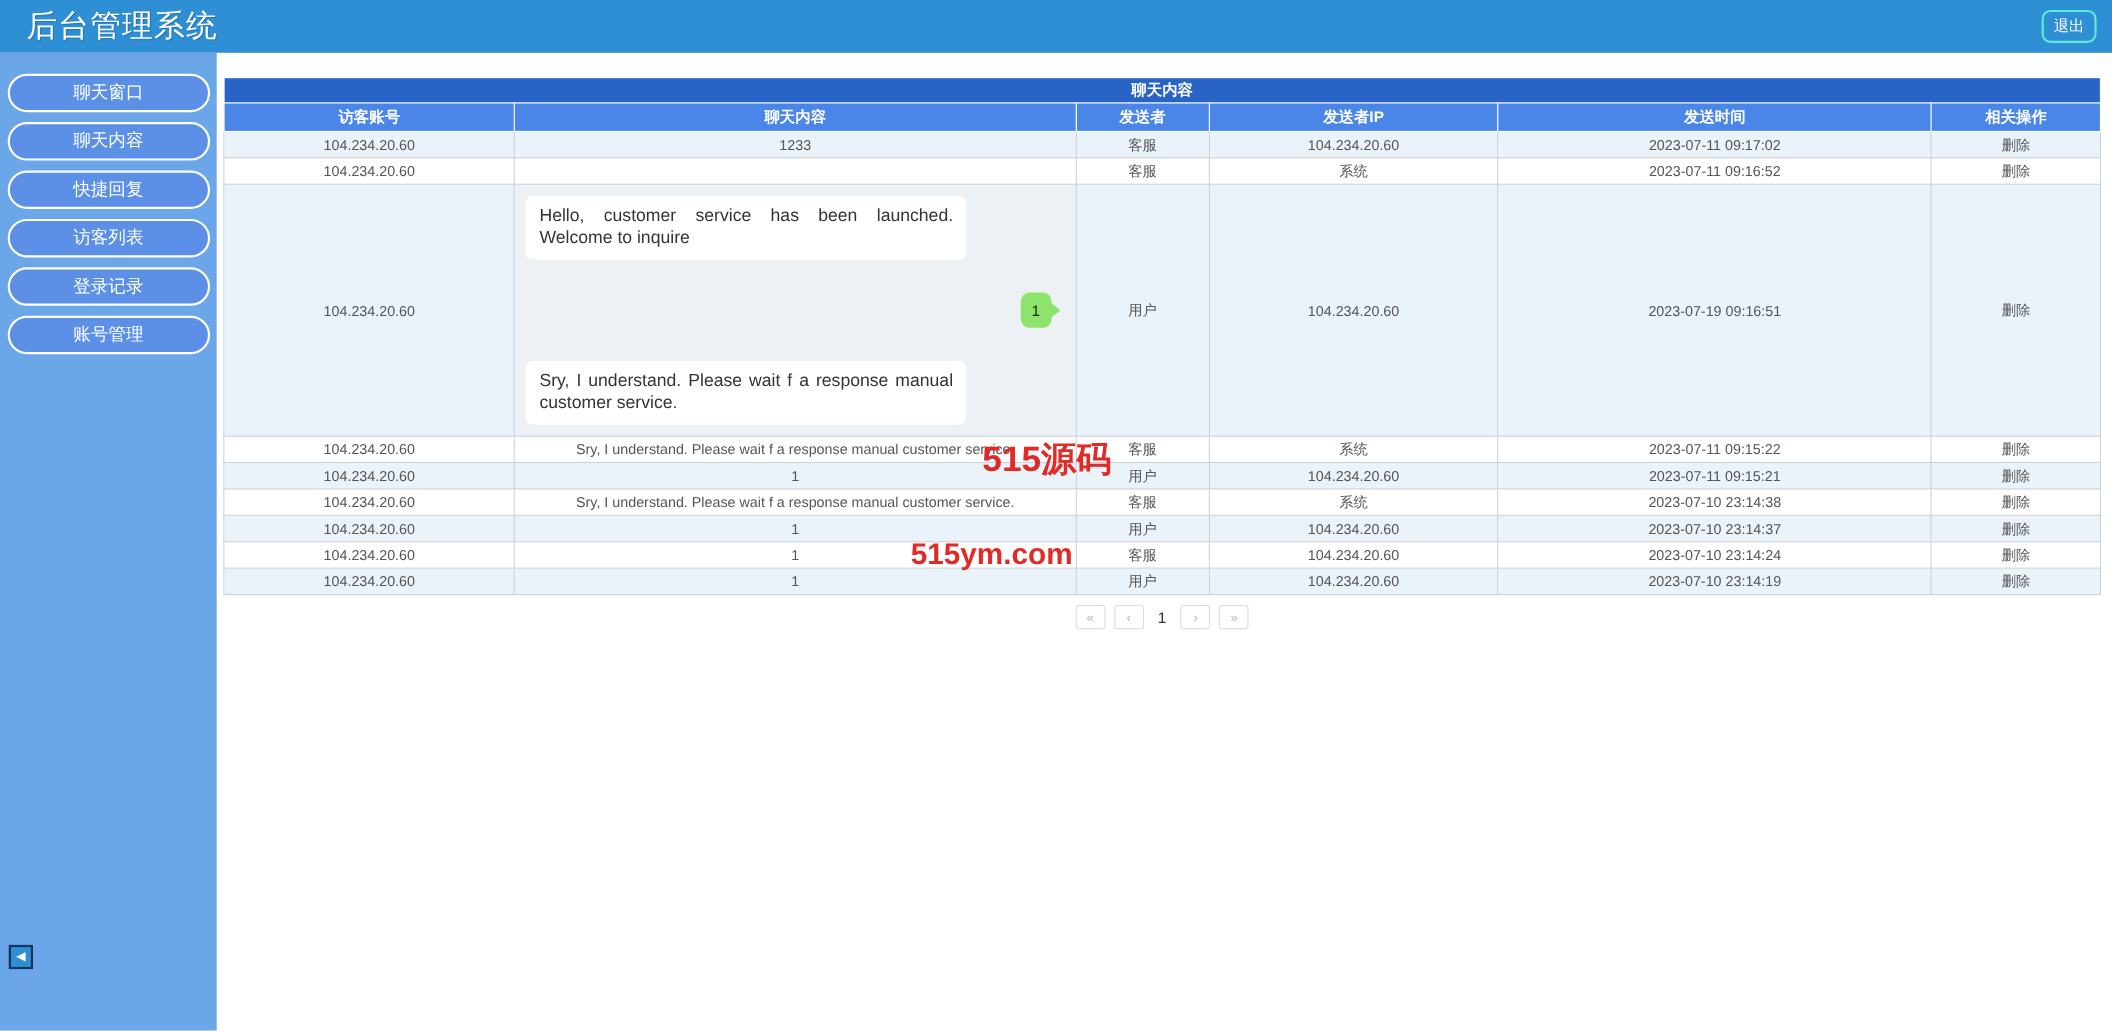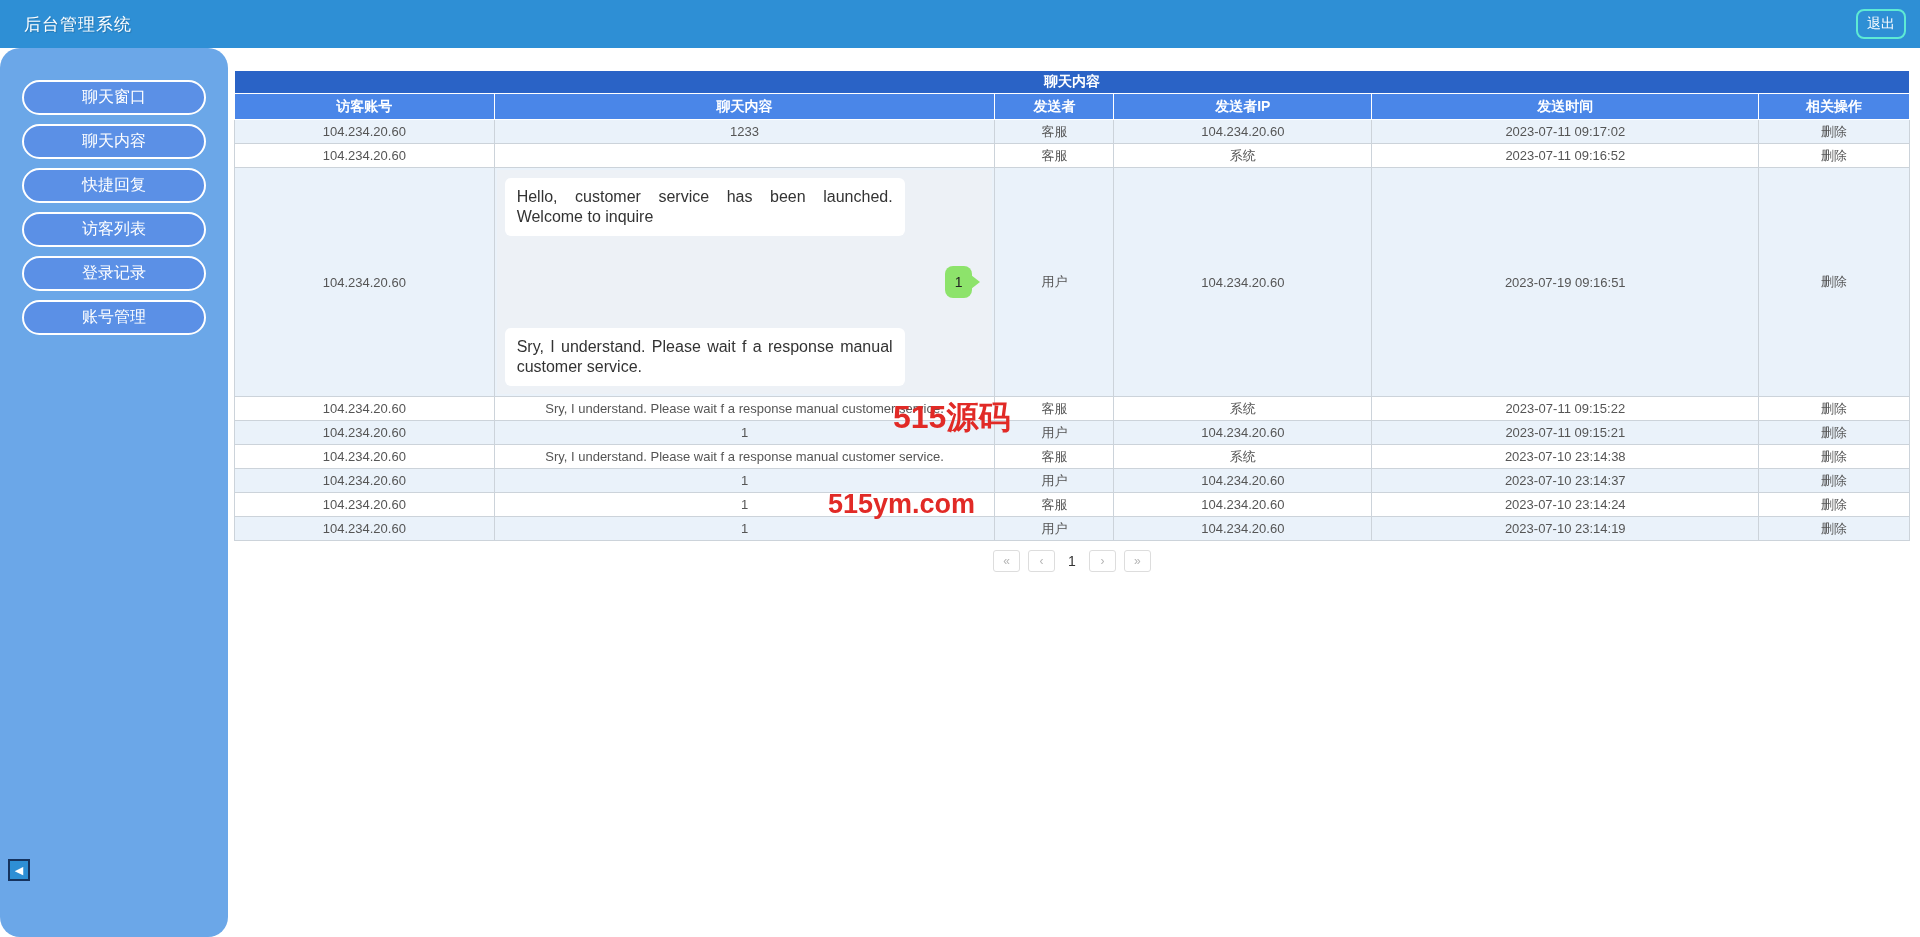--- a/index.html
+++ b/index.html
@@ -7,28 +7,28 @@
   body {
     width:1920px; height:937px; position:relative; overflow:hidden;
     background:#fff; font-family:"Liberation Sans","DejaVu Sans",sans-serif;
   }
   
   .header {
     height:48px; background:var(--header-bg);
     display:flex; align-items:center; justify-content:space-between;
     padding:0 14px 0 24px;
   }
-  .app-title { color:#fff; font-size:17px; letter-spacing:1px; text-shadow:1px 1px 1px rgba(0,0,0,0.18); }
+  .app-title { color:#fff; font-size:28px; letter-spacing:1px; text-shadow:1px 1px 1px rgba(0,0,0,0.18); }
   .logout-btn {
     background:transparent; border:2px solid #5eead4; border-radius:8px;
     color:#fff; font-size:14px; padding:4px 9px; cursor:pointer; font-family:inherit;
   }
   
   .layout { display:flex; height:889px; }
-  .sidebar { width:228px; background:var(--sidebar-bg); position:relative; padding-top:32px; flex:none;border-radius:20px; }
+  .sidebar { width:197px; background:var(--sidebar-bg); position:relative; padding-top:19px; flex:none; }
   .side-btn {
     display:block; width:184px; height:35px; margin:0 auto 9px auto;
     border:2px solid #fff; border-radius:18px; background:var(--sidebar-btn-bg);
     color:#fff; font-size:16px; cursor:pointer; font-family:inherit;
   }
   .collapse-btn {
     position:absolute; left:8px; bottom:56px; width:22px; height:22px; padding:0;
     background:var(--header-bg); border:2px solid #16335e; color:#fff;
     font-size:11px; line-height:18px; text-align:center; cursor:pointer;
   }

